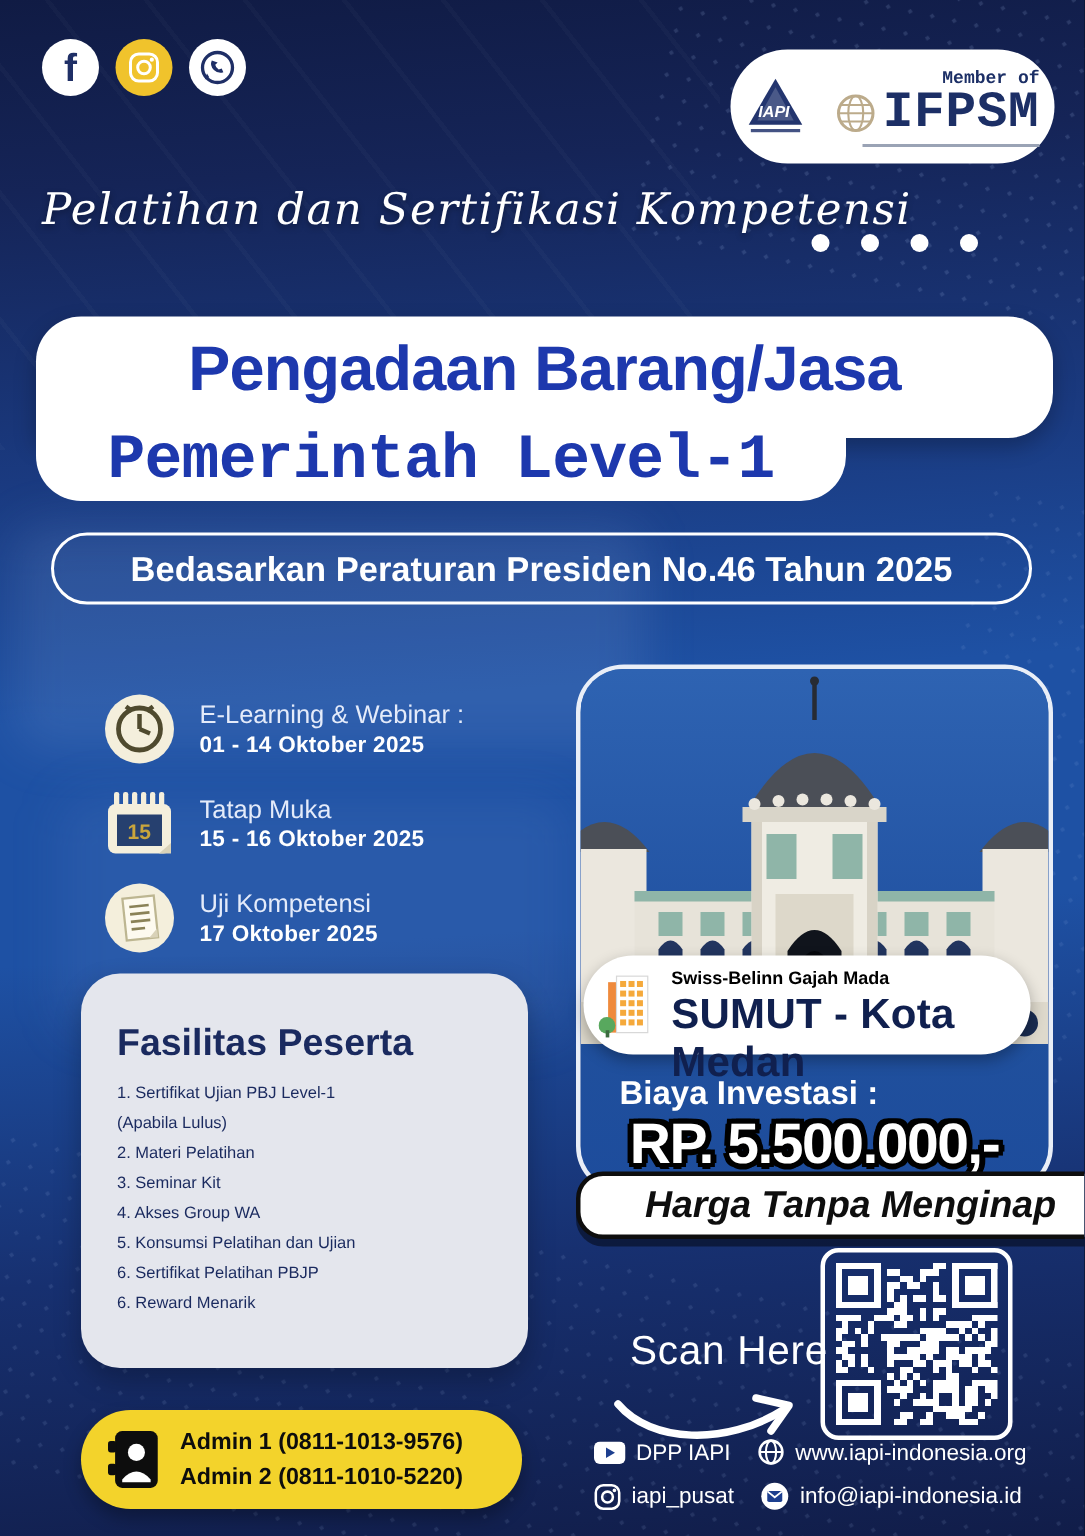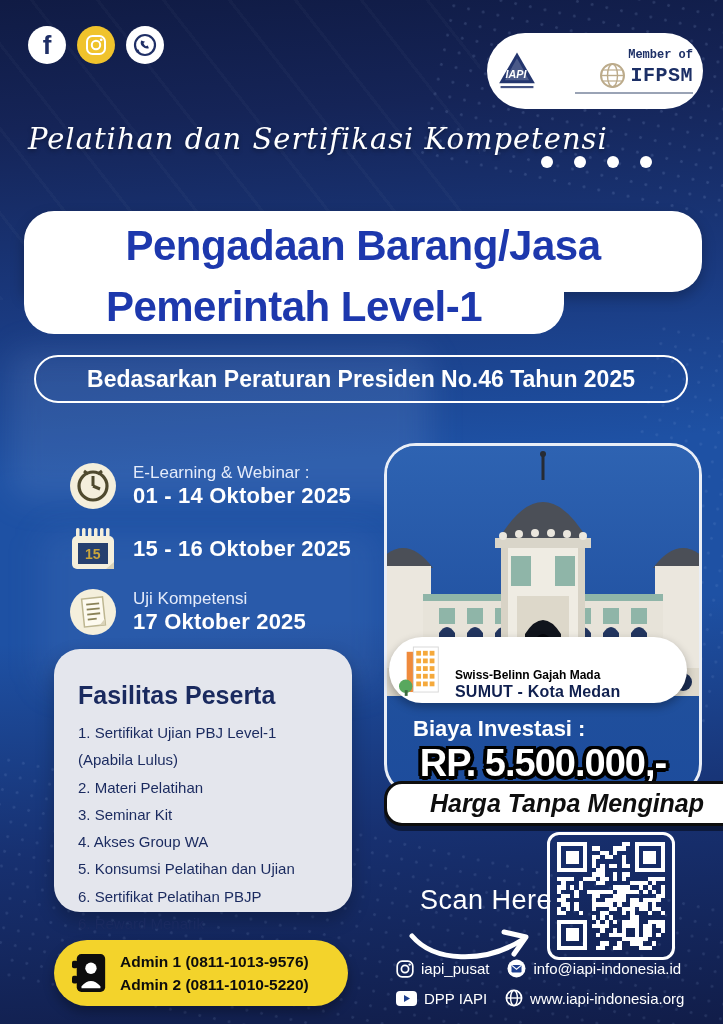--- a/index.html
+++ b/index.html
@@ -28,72 +28,72 @@
   .sc{width:38px; height:38px; border-radius:50%; display:flex; align-items:center; justify-content:center;}
   .sc.fb,.sc.wa{background:#fff;}
   .sc.ig{background:#f0c32c;}
   .sc.fb span{color:#1f2f66; font-weight:bold; font-size:26px; line-height:1;}
 
   .badge{position:absolute; left:487px; top:33px; width:216px; height:76px; background:#fff;
     border-radius:38px; display:flex; align-items:center; justify-content:center; gap:8px; padding:0 10px;}
   .badge .ifpsm{display:flex; flex-direction:column; align-items:flex-end;font-family:Liberation Mono, monospace;}
   .badge .mo{font-size:12px; font-weight:bold; color:#1c2f66; margin-left:32px;}
   .badge .row{display:flex; align-items:center; gap:4px;}
-  .badge .org{font-size:20px; font-weight:bold; letter-spacing:.5px; color:#1c2f66; line-height:1;}
+  .badge .org{font-size:34px; font-weight:bold; letter-spacing:.5px; color:#1c2f66; line-height:1;}
   .badge .tag{margin-top:3px; width:118px; height:2px; background:#9aa3b5; margin-left:30px;}
 
   
   .script{position:absolute; left:28px; top:122px; width:520px; color:#fff;
     font-family:"DejaVu Serif", serif; font-style:italic; font-size:29px; letter-spacing:1px;
     text-shadow:0 2px 4px rgba(0,0,0,.35); white-space:nowrap;}
   .hdots{position:absolute; left:541px; top:156px; display:flex; gap:21px;}
   .hdots b{width:12px; height:12px; border-radius:50%; background:#fff;}
 
   
   .tbox1{position:absolute; left:24px; top:211px; width:678px; height:81px; background:#fff;
     border-radius:30px 30px 30px 0; box-shadow:0 6px 14px rgba(0,0,0,.25);}
   .tbox2{position:absolute; left:24px; top:289px; width:540px; height:45px; background:#fff;
     border-radius:0 0 30px 30px;}
   .tline{position:absolute; color:#1d38ad; font-weight:bold; letter-spacing:-.5px;
     font-size:42px; text-align:center; white-space:nowrap;}
   .tline.l1{left:24px; top:222px; width:678px;}
-  .tline.l2{left:24px; top:283px; width:540px;}
+  .tline.l2{left:24px; top:283px; width:540px;font-family:Liberation Mono, monospace;}
 
   .subtitle-pill{position:absolute; left:34px; top:355px; width:654px; height:48px;
     border:2.5px solid #fff; border-radius:45px; display:flex; align-items:center; justify-content:center;
     color:#fff; font-weight:bold; font-size:23px;}
 
   
   .sched-head{position:absolute; left:58px; top:419px; color:#f7d52c; font-weight:bold; font-size:29px;}
   .sched{position:absolute; left:68px; top:461px; display:flex; flex-direction:column; gap:13px;}
   .sitem{display:flex; align-items:center; gap:15px; height:50px;}
   .slabel{color:#e4ebfa; font-size:17px; line-height:1.2;}
-  .sdate{color:#fff; font-weight:bold; font-size:22px; letter-spacing:.2px;}
+  .sdate{color:#fff; font-weight:bold; font-size:15px; letter-spacing:.2px;}
 
   
   .fac-box{position:absolute; left:54px; top:649px; width:298px; height:263px; background:#e4e6ed;
     border-radius:26px; padding:32px 14px 0 24px; color:#1a2a5f; box-shadow:0 8px 18px rgba(0,0,0,.25);}
   .fac-head{font-size:25px; font-weight:bold; margin-bottom:9px;}
-  .fac-item{font-size:15px; line-height:1.82; white-space:pre-line;}
+  .fac-item{font-size:11px; line-height:1.82; white-space:pre-line;}
 
   
   .admin-pill{position:absolute; left:54px; top:940px; width:294px; height:66px; background:#f3d32b;
     border-radius:33px; display:flex; align-items:center; gap:12px; padding-left:18px;
     box-shadow:0 6px 12px rgba(0,0,0,.3);text-align:right;}
   .admin-lines{color:#0d0d0d; font-weight:bold; font-size:15.5px; line-height:1.5; white-space:nowrap;}
 
   
   .venue-card{position:absolute; left:384px; top:443px; width:318px; height:353px;
     border:3px solid #e9eef7; border-radius:32px; background:linear-gradient(#27599f,#1d4c9c);}
   .photo{position:absolute; left:0; top:0; width:312px; height:250px; border-radius:28px 28px 0 0; overflow:hidden;}
   .hotel-pill{position:absolute; left:2px; top:191px; width:298px; height:66px; background:#fff;
     border-radius:33px; display:flex; align-items:center; gap:10px; padding-left:10px;
     box-shadow:0 4px 10px rgba(0,0,0,.3);}
   .hotel-t1{color:#000000; font-weight:bold; font-size:12px; line-height:1.25;margin-top:28px;}
-  .hotel-t2{color:#10204f; font-weight:bold; font-size:16px; letter-spacing:.2px;}
+  .hotel-t2{color:#10204f; font-weight:bold; font-size:28px; letter-spacing:.2px;}
   .biaya{position:absolute; left:26px; top:270px; color:#fff; font-weight:bold; font-size:22px;}
   .price{position:absolute; left:0; top:296px; width:100%; text-align:center; color:#fff;
     font-weight:bold; font-size:38px; letter-spacing:-1px; white-space:nowrap;
     text-shadow:-3px -3px 0 #000, 3px -3px 0 #000, -3px 3px 0 #000, 3px 3px 0 #000,
       0 -3px 0 #000, 0 4px 0 #000, -4px 0 0 #000, 4px 0 0 #000;}
   .harga-pill{position:absolute; left:384px; top:781px; width:366px; height:45px; background:#fff;
     border:3.5px solid #0e0e0e; border-radius:18px; display:flex; align-items:center; justify-content:center;
     font-style:italic; font-weight:bold; font-size:25px; color:#0e0e0e; box-shadow:0 5px 0 rgba(0,0,0,.45);}
 
   
@@ -205,20 +205,21 @@
           <rect x="20" y="4" width="3.5" height="11" rx="1.5"></rect>
             <rect x="26" y="4" width="3.5" height="11" rx="1.5"></rect>
           <rect x="32" y="4" width="3.5" height="11" rx="1.5"></rect>
             <rect x="38" y="4" width="3.5" height="11" rx="1.5"></rect>
         </g>
         <rect x="10" y="19" width="30" height="21" fill="#26406f"></rect>
         <text x="17" y="35" font-family="Liberation Sans, sans-serif" font-size="14" font-weight="bold" fill="#c9a53c">15</text>
         <path d="M38 45 L46 45 L46 38 Z" fill="#d9d2b8"></path>
       </svg>
       <div>
+        <div class="slabel">Tatap Muka</div>
         <div class="sdate">15 - 16 Oktober 2025</div>
       </div>
     </div>
 
     <div class="sitem">
       <svg width="50" height="50" viewBox="0 0 50 50">
         <circle cx="25" cy="25" r="23" fill="#f4efdc"></circle>
         <g transform="rotate(-6 25 25)">
           <rect x="15" y="11" width="21" height="28" fill="#fdfaef" stroke="#bdb691" stroke-width="1.5"></rect>
           <line x1="19" y1="17" x2="32" y2="17" stroke="#8a8257" stroke-width="1.8"></line>
@@ -594,49 +595,49 @@
         <rect x="0" y="24" width="7" height="1" fill="#fff"></rect>
         <rect x="0" y="18" width="1" height="7" fill="#fff"></rect>
         <rect x="6" y="18" width="1" height="7" fill="#fff"></rect>
         <rect x="2" y="20" width="3" height="3" fill="#fff"></rect>
       </svg>
   </div>
 
   <div class="footer">
     <div class="frow">
       <span class="ficon">
+        <svg width="21" height="15" viewBox="0 0 21 15">
+            <rect width="21" height="15" rx="4" fill="#fff"></rect>
+            <path d="M8 4 L14 7.5 L8 11 Z" fill="#1d3f8f"></path>
+          </svg>
+      </span>
+      <span>DPP IAPI</span>
+      <span class="gap"></span>
+      <span class="ficon">
+        <svg width="18" height="18" viewBox="0 0 18 18">
+            <circle cx="9" cy="9" r="7.6" fill="none" stroke="#fff" stroke-width="1.7"></circle>
+            <ellipse cx="9" cy="9" rx="3.4" ry="7.6" fill="none" stroke="#fff" stroke-width="1.4"></ellipse>
+            <line x1="1.5" y1="9" x2="16.5" y2="9" stroke="#fff" stroke-width="1.4"></line>
+          </svg>
+      </span>
+      <span>www.iapi-indonesia.org</span>
+    </div>
+    <div class="frow">
+      <span class="ficon">
         <svg width="18" height="18" viewBox="0 0 18 18">
             <rect x="1.2" y="1.2" width="15.6" height="15.6" rx="5" fill="none" stroke="#fff" stroke-width="1.7"></rect>
             <circle cx="9" cy="9" r="3.6" fill="none" stroke="#fff" stroke-width="1.7"></circle>
             <circle cx="13.6" cy="4.6" r="1.2" fill="#fff"></circle>
           </svg>
       </span>
       <span>iapi_pusat</span>
       <span class="gap"></span>
       <span class="ficon">
         <svg width="19" height="19" viewBox="0 0 19 19">
             <circle cx="9.5" cy="9.5" r="9" fill="#fff"></circle>
             <rect x="4.5" y="6" width="10" height="7.4" rx="1.2" fill="#1d3f8f"></rect>
             <path d="M4.8 6.4 L9.5 10.2 L14.2 6.4" fill="none" stroke="#fff" stroke-width="1.2"></path>
           </svg>
       </span>
       <span>info@iapi-indonesia.id</span>
     </div>
-    <div class="frow">
-      <span class="ficon">
-        <svg width="21" height="15" viewBox="0 0 21 15">
-            <rect width="21" height="15" rx="4" fill="#fff"></rect>
-            <path d="M8 4 L14 7.5 L8 11 Z" fill="#1d3f8f"></path>
-          </svg>
-      </span>
-      <span>DPP IAPI</span>
-      <span class="gap"></span>
-      <span class="ficon">
-        <svg width="18" height="18" viewBox="0 0 18 18">
-            <circle cx="9" cy="9" r="7.6" fill="none" stroke="#fff" stroke-width="1.7"></circle>
-            <ellipse cx="9" cy="9" rx="3.4" ry="7.6" fill="none" stroke="#fff" stroke-width="1.4"></ellipse>
-            <line x1="1.5" y1="9" x2="16.5" y2="9" stroke="#fff" stroke-width="1.4"></line>
-          </svg>
-      </span>
-      <span>www.iapi-indonesia.org</span>
-    </div>
   </div>
 </div>
 
 </body></html>

